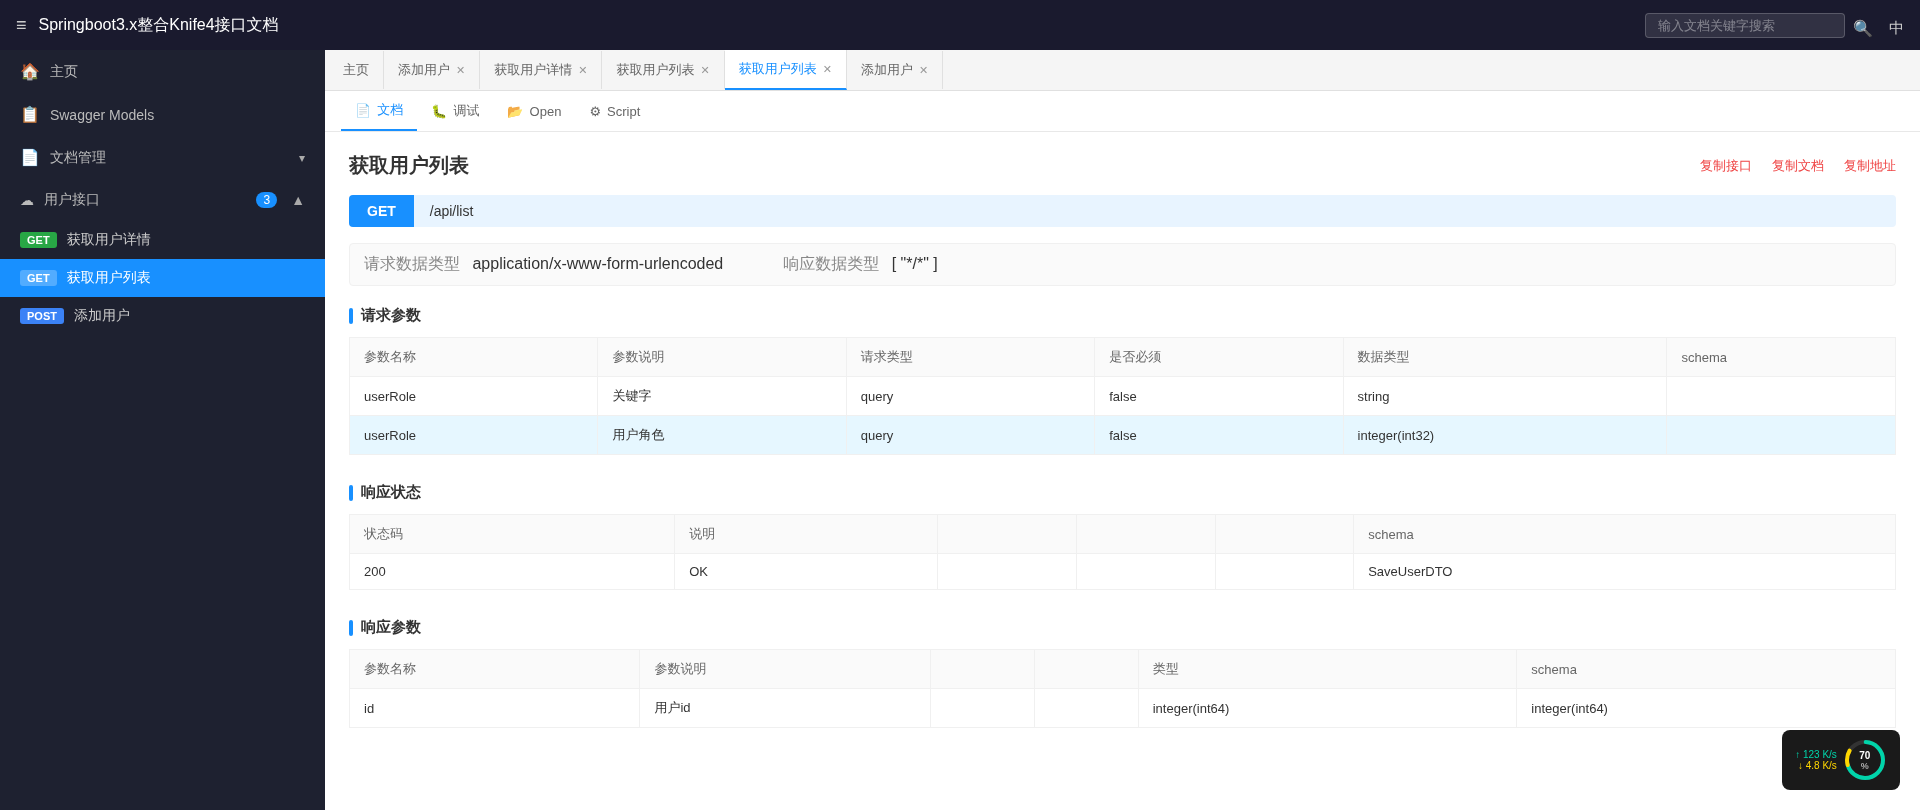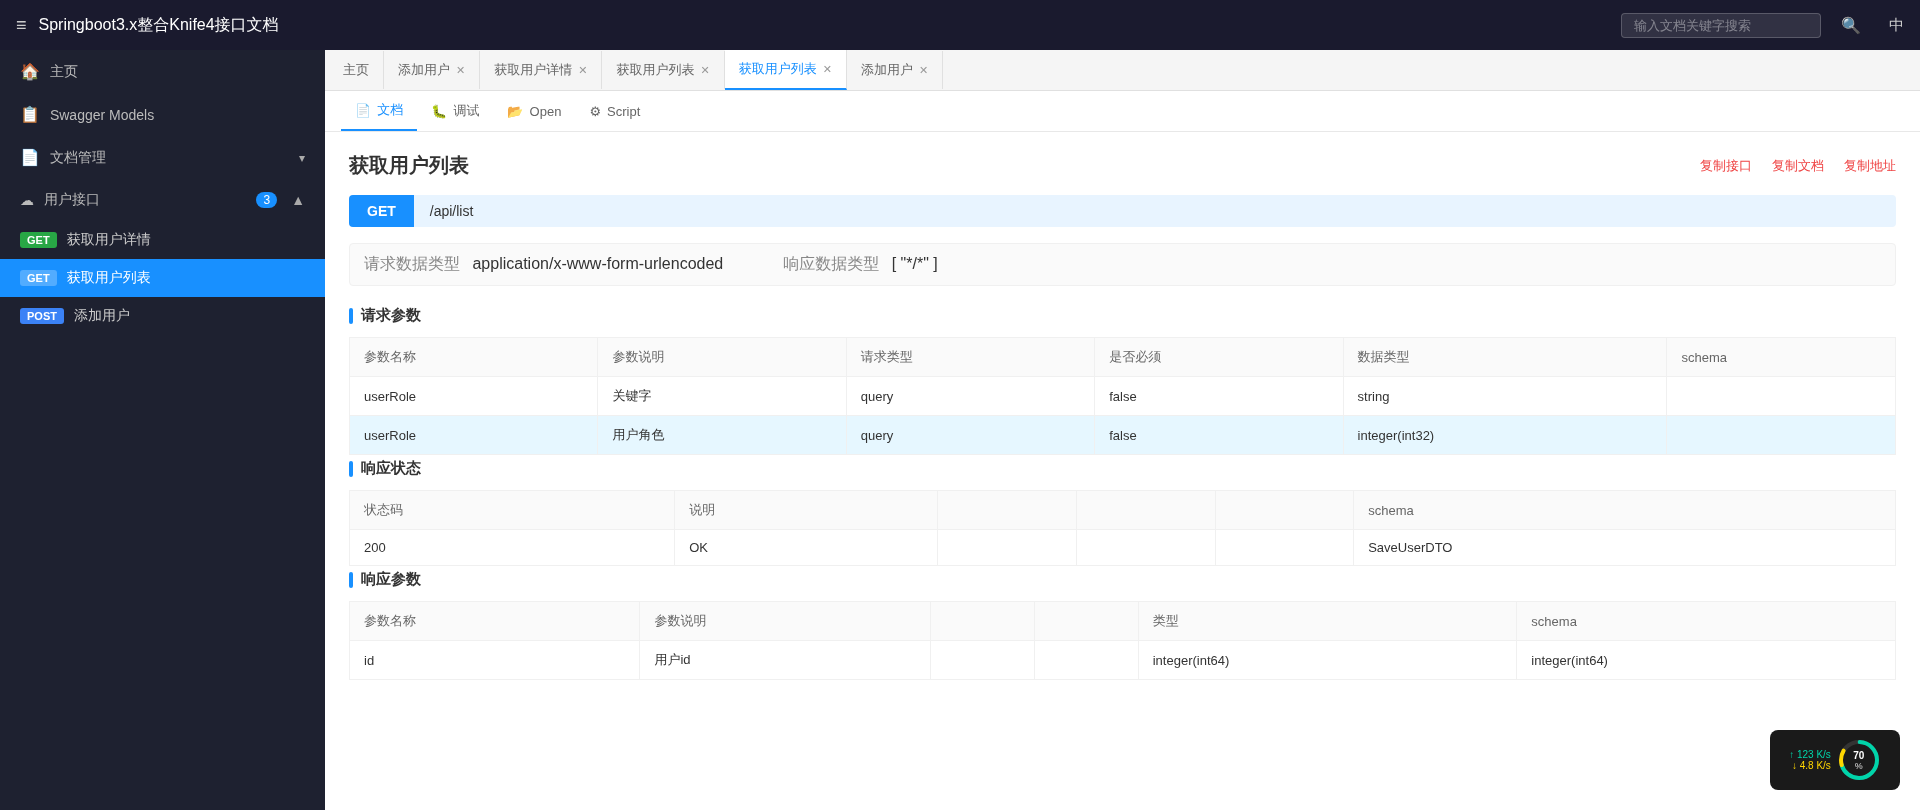--- a/index.html
+++ b/index.html
@@ -2,21 +2,21 @@
 <html><head>
   <meta charset="utf-8">
   <style>
     * { margin: 0; padding: 0; box-sizing: border-box; }
     body { font-family: -apple-system, BlinkMacSystemFont, 'Segoe UI', sans-serif; font-size: 14px; display: flex; flex-direction: column; height: 810px; overflow: hidden; background: #f0f2f5; }
 
     
     .topbar { display: flex; align-items: center; height: 50px; background: #1a1a2e; padding: 0 16px; gap: 12px; flex-shrink: 0; }
     .topbar-menu-icon { color: #ccc; font-size: 18px; cursor: pointer; }
     .topbar-title { color: #fff; font-size: 16px; font-weight: 500; flex: 1; }
-    .topbar-search { display: flex; align-items: center; gap: 20px; }
+    .topbar-search { display: flex; align-items: flex-end; gap: 8px; }
     .topbar-search input { background: rgba(255,255,255,0.1); border: 1px solid rgba(255,255,255,0.2); border-radius: 4px; padding: 4px 12px; color: #ccc; font-size: 13px; width: 200px; outline: none; }
     .topbar-search input::placeholder { color: rgba(255,255,255,0.4); }
     .topbar-search-icon { color: #ccc; font-size: 16px; cursor: pointer; }
     .topbar-lang { color: #ccc; font-size: 15px; cursor: pointer; margin-left: 8px; }
 
     
     .main-layout { display: flex; flex: 1; overflow: hidden; }
 
     
     .sidebar { width: 325px; background: #1e2130; flex-shrink: 0; display: flex; flex-direction: column; overflow-y: auto; }
@@ -67,38 +67,38 @@
     .endpoint-row { display: flex; align-items: center; gap: 0; margin-bottom: 16px; }
     .get-badge { background: #1890ff; color: #fff; font-weight: bold; font-size: 14px; padding: 8px 18px; border-radius: 4px 0 0 4px; }
     .endpoint-path { background: #e8f4ff; color: #333; font-size: 14px; padding: 8px 16px; border-radius: 0 4px 4px 0; flex: 1; }
 
     
     .request-info { display: flex; align-items: center; gap: 60px; margin-bottom: 20px; font-size: 16px; color: #555; background: #fafafa; padding: 10px 14px; border: 1px solid #f0f0f0; border-radius: 4px; }
     .request-info-label { color: #888; margin-right: 8px; }
     .request-info-value { color: #333; }
 
     
-    .section { margin-bottom: 4px; }
+    .section { margin-bottom: 28px; }
     .section-title { display: flex; align-items: center; font-size: 15px; font-weight: 600; color: #333; margin-bottom: 12px; }
     .section-title::before { content: ''; display: inline-block; width: 4px; height: 16px; background: #1890ff; margin-right: 8px; border-radius: 2px; }
 
     
     .params-table { width: 100%; border-collapse: collapse; font-size: 13px; }
     .params-table th { background: #fafafa; padding: 10px 14px; text-align: left; color: #666; font-weight: 500; border: 1px solid #f0f0f0; }
     .params-table td { padding: 10px 14px; border: 1px solid #f0f0f0; color: #333; }
     .params-table tr.highlighted td { background: #e6f7ff; }
     .link-text { color: #1890ff; cursor: pointer; }
 
     
     ::-webkit-scrollbar { width: 6px; height: 6px; }
     ::-webkit-scrollbar-track { background: #f0f0f0; }
     ::-webkit-scrollbar-thumb { background: #ccc; border-radius: 3px; }
 
     
-    .network-widget { position: fixed; bottom: 20px; right: 20px; width: 130px; height: 60px; background: #1a1a1a; border-radius: 8px; display: flex; align-items: center; justify-content: center; z-index: 9999; }
+    .network-widget { position: fixed; bottom: 20px; right: 20px; width: 118px; height: 60px; background: #1a1a1a; border-radius: 8px; display: flex; align-items: center; justify-content: center; z-index: 9999; }
     .network-stats { font-size: 10px; color: #fff; margin-right: 6px; text-align: right; }
     .stat-up { color: #00d4aa; }
     .stat-down { color: #ffd700; }
     .circle-gauge { width: 44px; height: 44px; position: relative; }
     .gauge-text { position: absolute; inset: 0; display: flex; align-items: center; justify-content: center; font-size: 12px; font-weight: bold; color: #fff; flex-direction: column; }
     .gauge-percent { font-size: 10px; font-weight: bold; }
     .gauge-label { font-size: 9px; color: #aaa; }
   </style>
 </head>
 <body>

